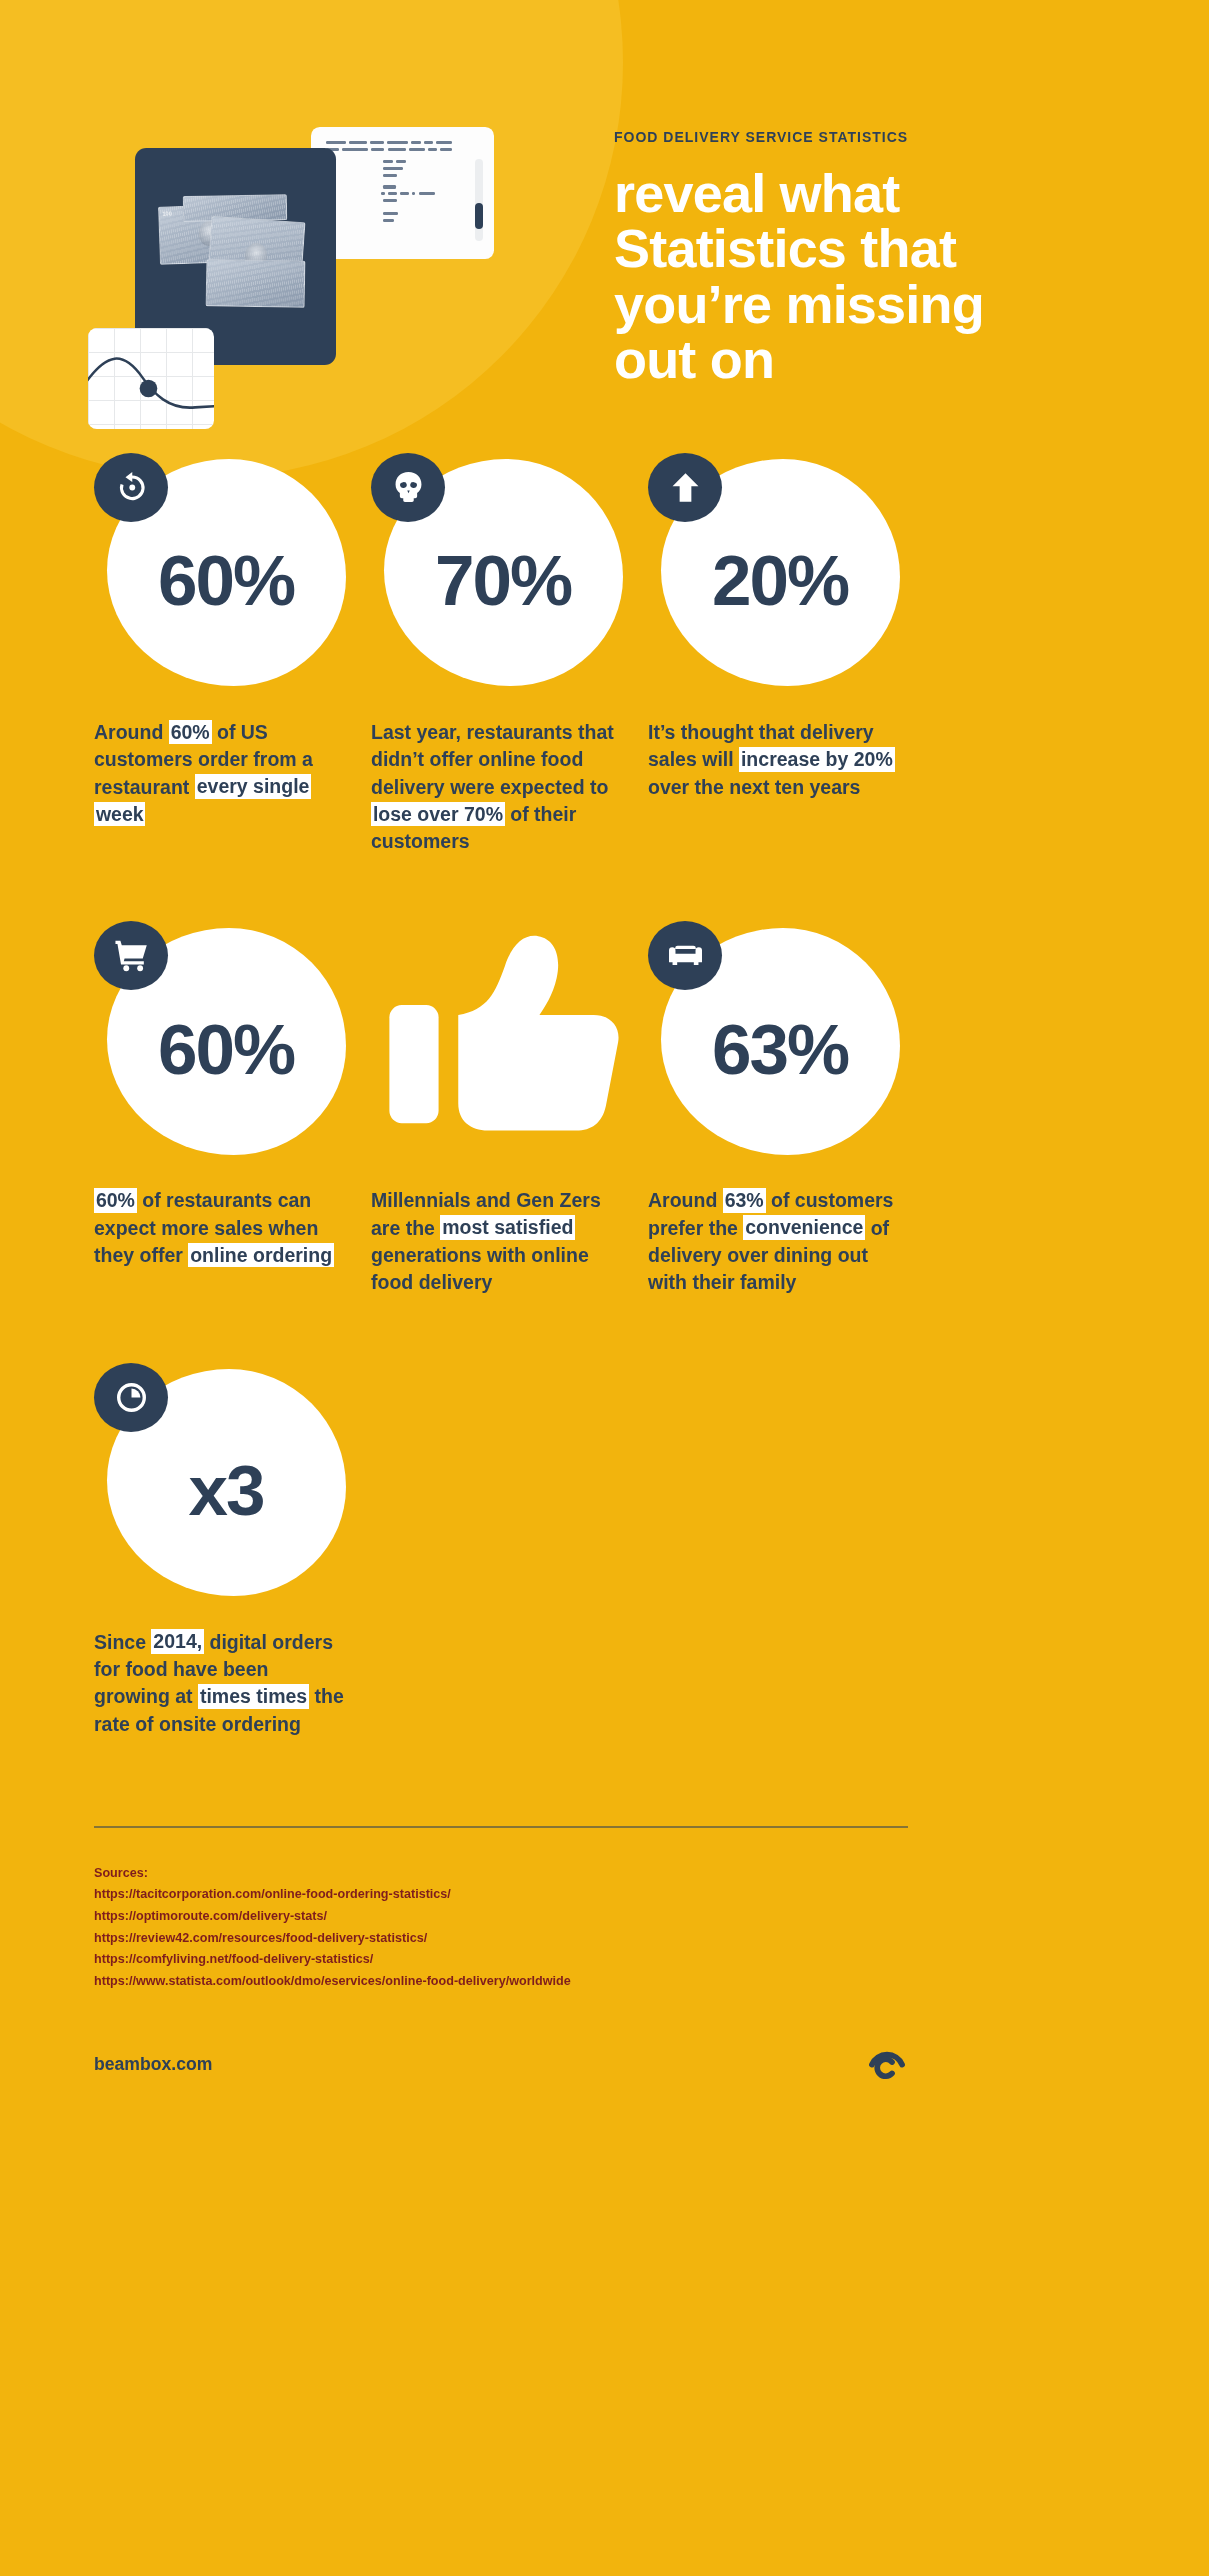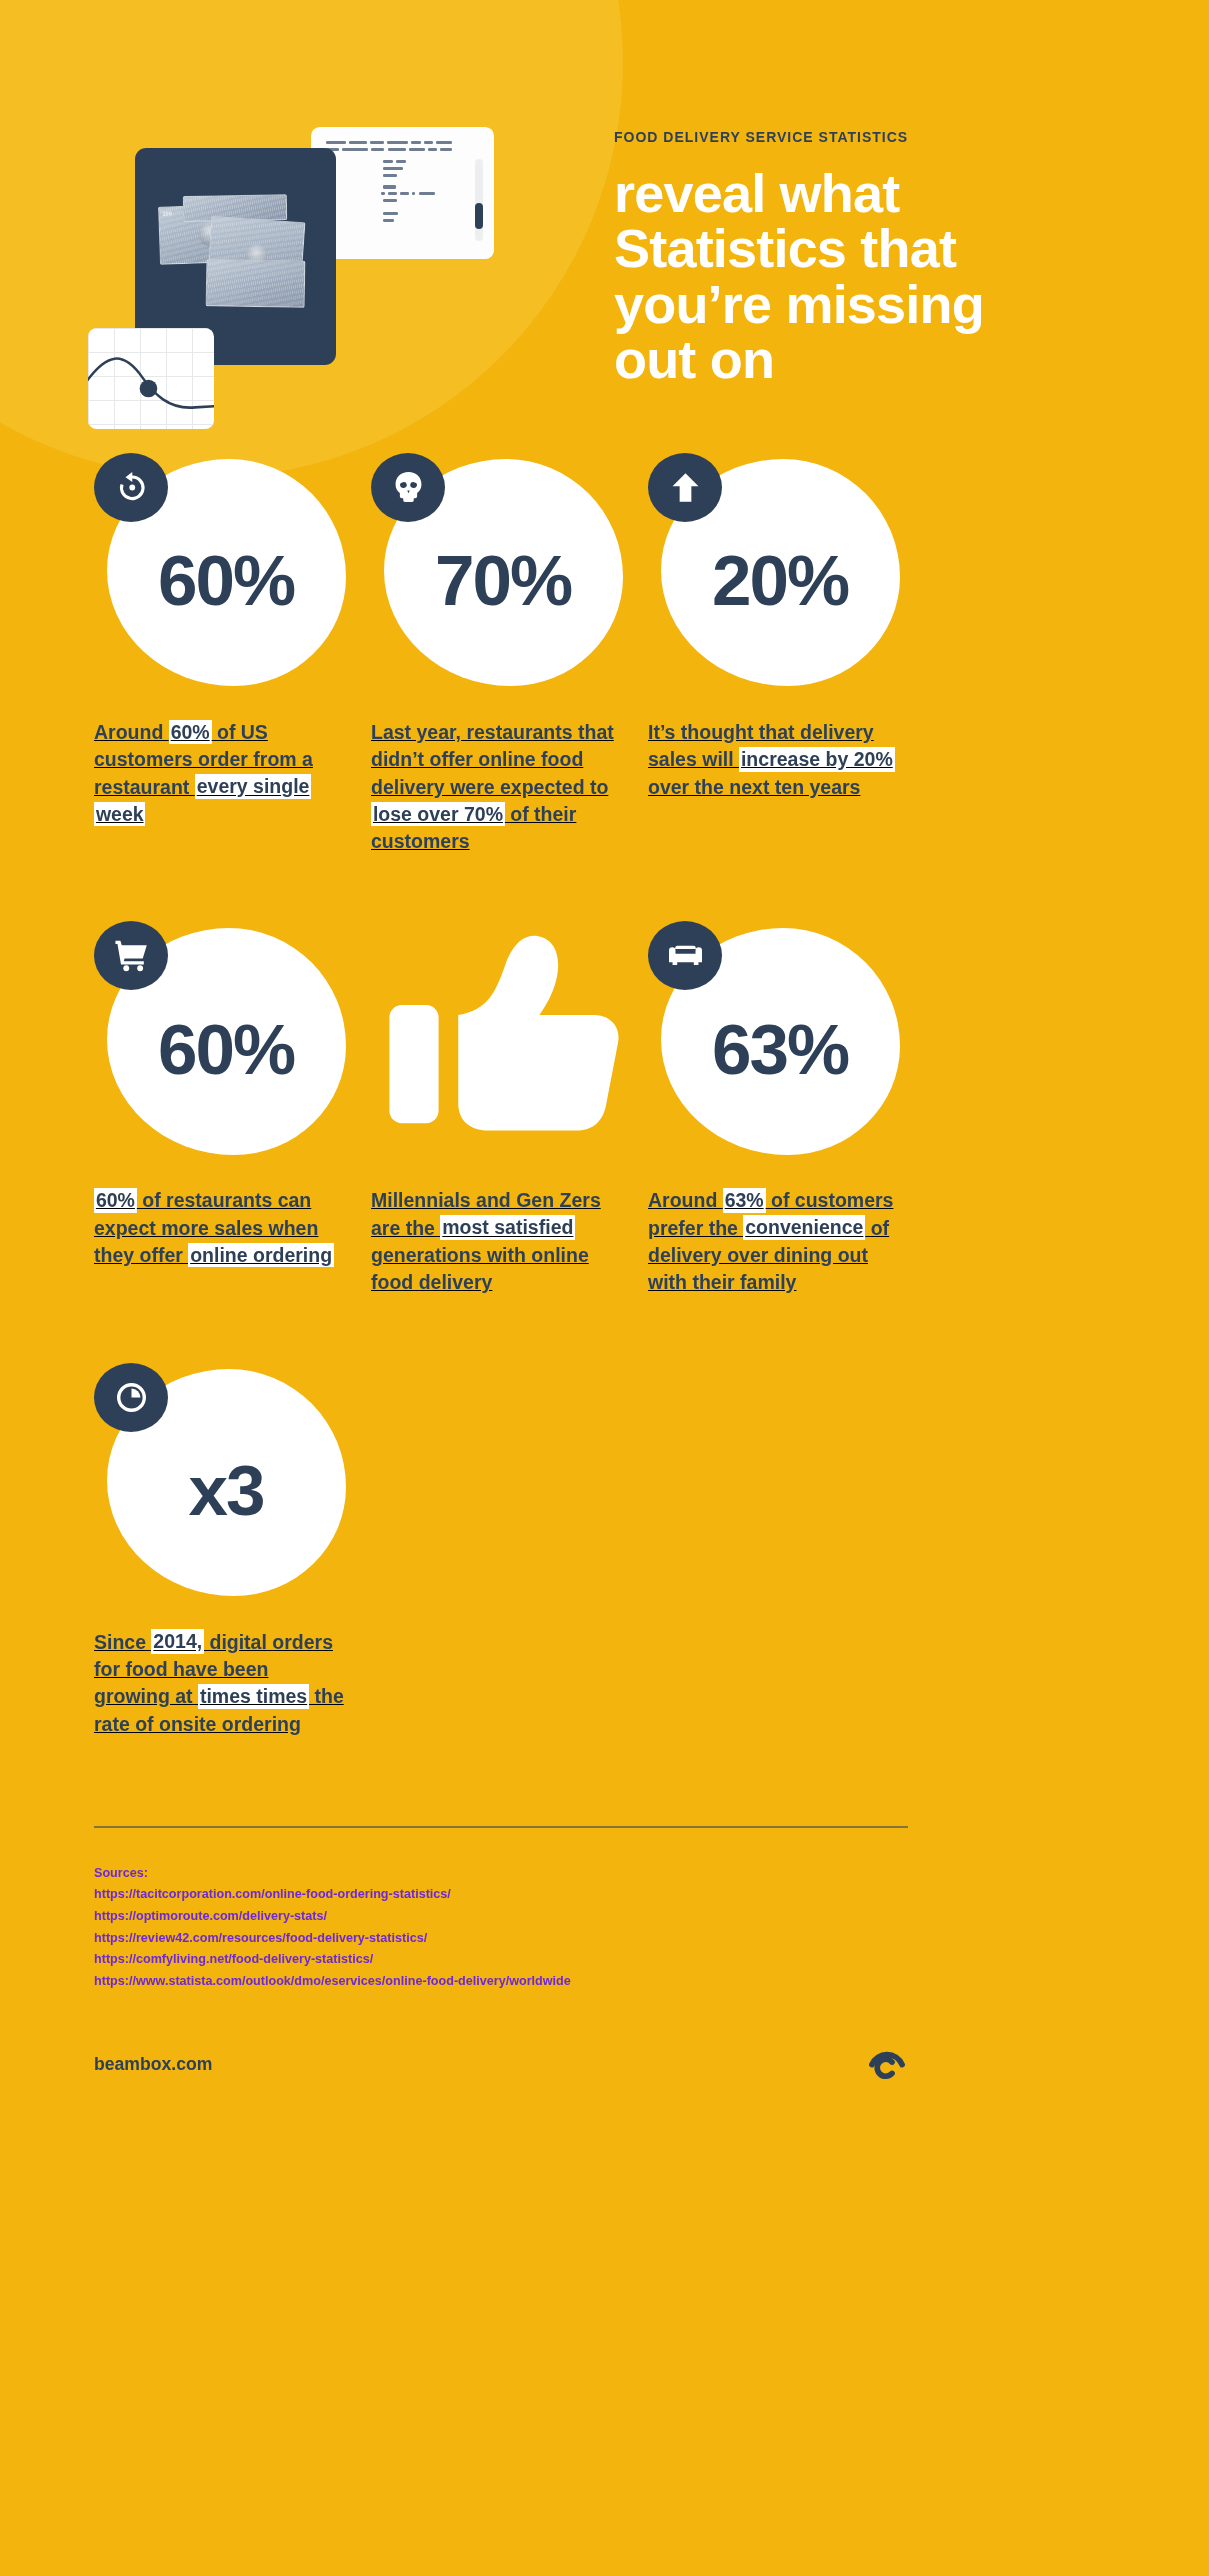--- a/index.html
+++ b/index.html
@@ -109,21 +109,21 @@
 
   
   .grid-wrap{
     position:relative;
     padding:0 94px;
     display:grid;
     grid-template-columns:repeat(3, 1fr);
     column-gap:0px;
     row-gap:66px;
   }
-  .stat{ position:relative; width:277px;text-decoration:underline; }
+  .stat{ position:relative; width:277px; }
 
   .bubble{
     position:relative;
     width:252px; height:233px;
     margin-bottom:33px;
   }
   .bubble .disc{
     position:absolute; left:12.6px; top:6.3px;
     width:239px; height:227px;
     background:#fff;
@@ -165,21 +165,21 @@
     box-decoration-break:clone;
     -webkit-box-decoration-break:clone;
     padding:1.3px 1.9px;
   }
 
   
   .footer{ position:relative; margin-top:88px; padding:0 94px; }
   .rule{ height:1.9px; background:#2E4057; opacity:.55; width:100%; }
   .sources{
     margin-top:35px;
-    color:#6d28d9;
+    color:#7f1d1d;
     font-size:12.6px;
     line-height:1.72;
     font-weight:700;
   }
   .foot-row{
     margin-top:54px;
     display:flex; align-items:center; justify-content:space-between;
   }
   .brand{ color:#2E4057; font-size:17.6px; font-weight:700; }
   .logo svg{ width:42px; height:34px; }

